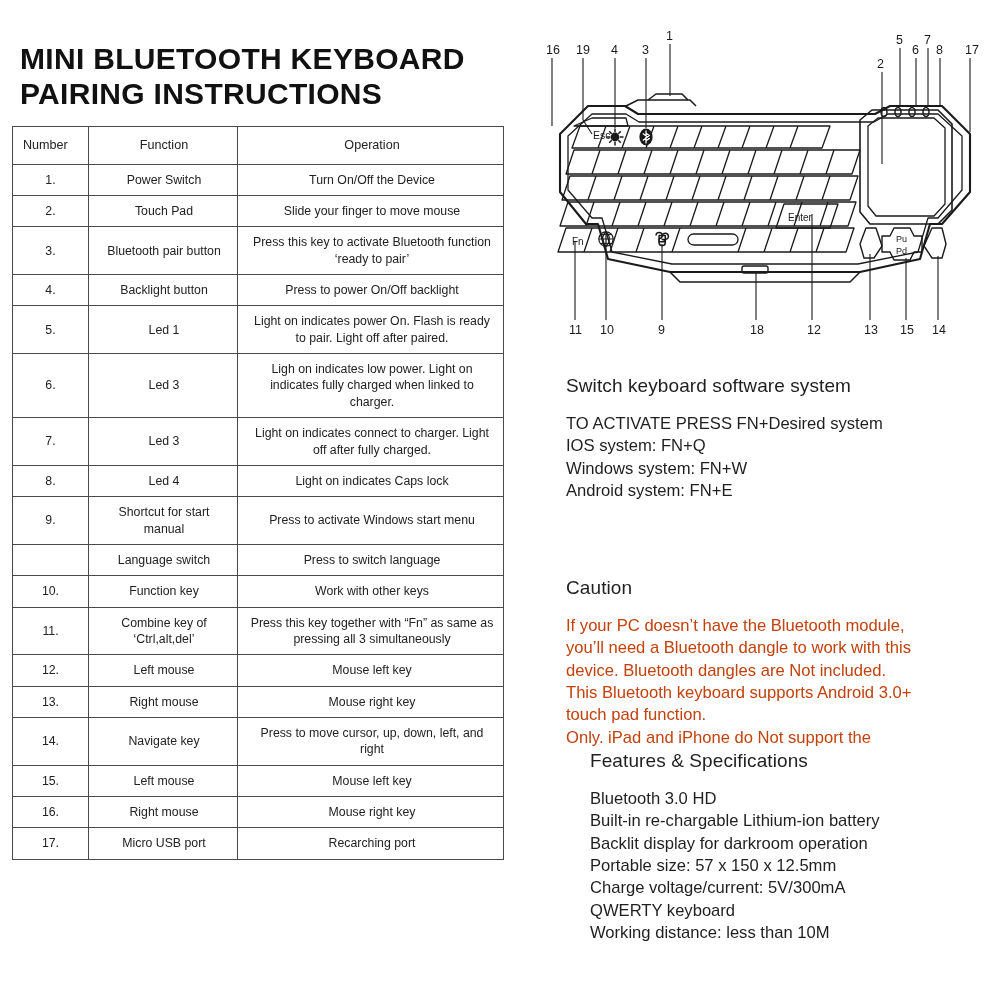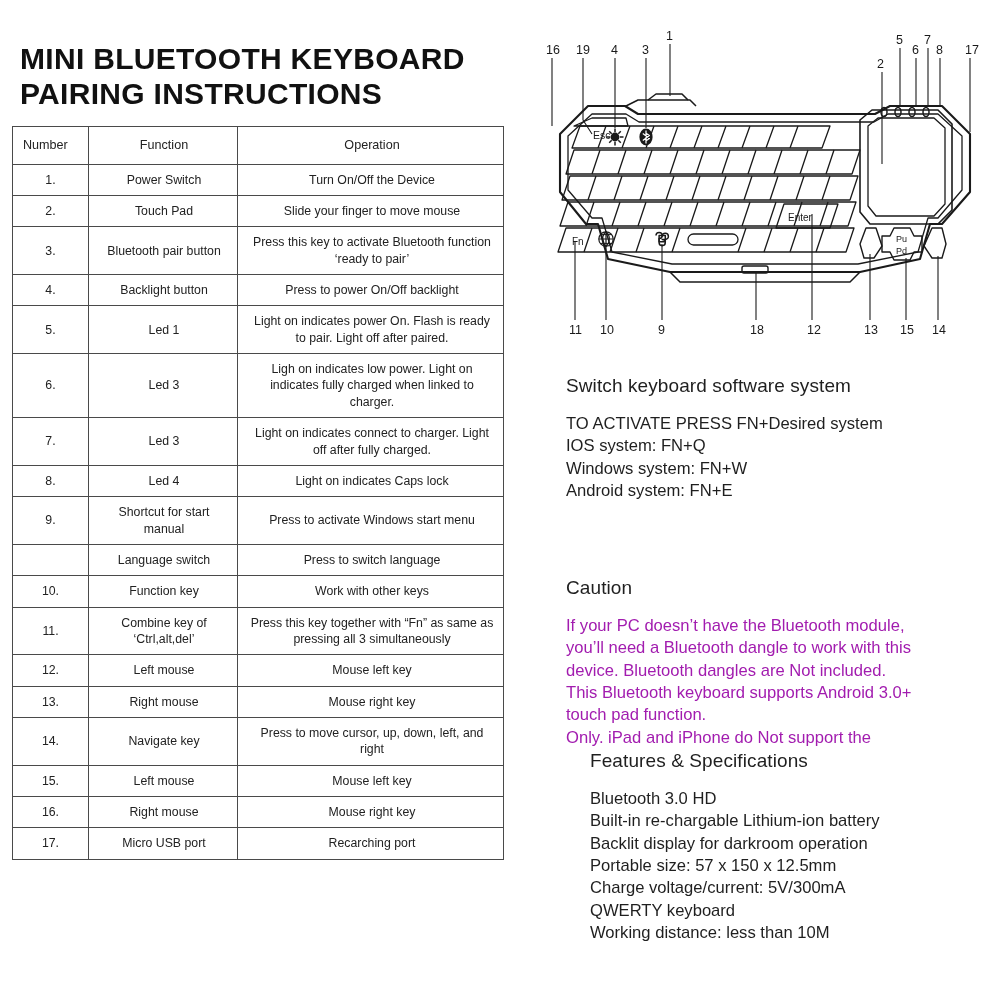--- a/index.html
+++ b/index.html
@@ -58,21 +58,21 @@
   .sec{position:absolute;left:46px;width:420px;}
   .sec h2{
     margin:0 0 16px 0;
     font-size:19px;font-weight:normal;color:#1f1f1f;
     letter-spacing:0.1px;
   }
   .sec .body{
     font-size:16.6px;line-height:1.345;color:#1f1f1f;
   }
   .sec .body .ln{display:block;white-space:nowrap;}
-  .sec .para{font-size:16.6px;line-height:1.345;color:#a21caf;}
+  .sec .para{font-size:16.6px;line-height:1.345;color:#c2410c;}
   .sec .para .ln{display:block;white-space:nowrap;}
 
   #sec-switch{top:375px;}
   #sec-caution{top:537px;margin-top:40px;}
   #sec-features{top:750px;margin-left:24px;}
 </style>
 </head>
 <body>
 
 <div class="page">

